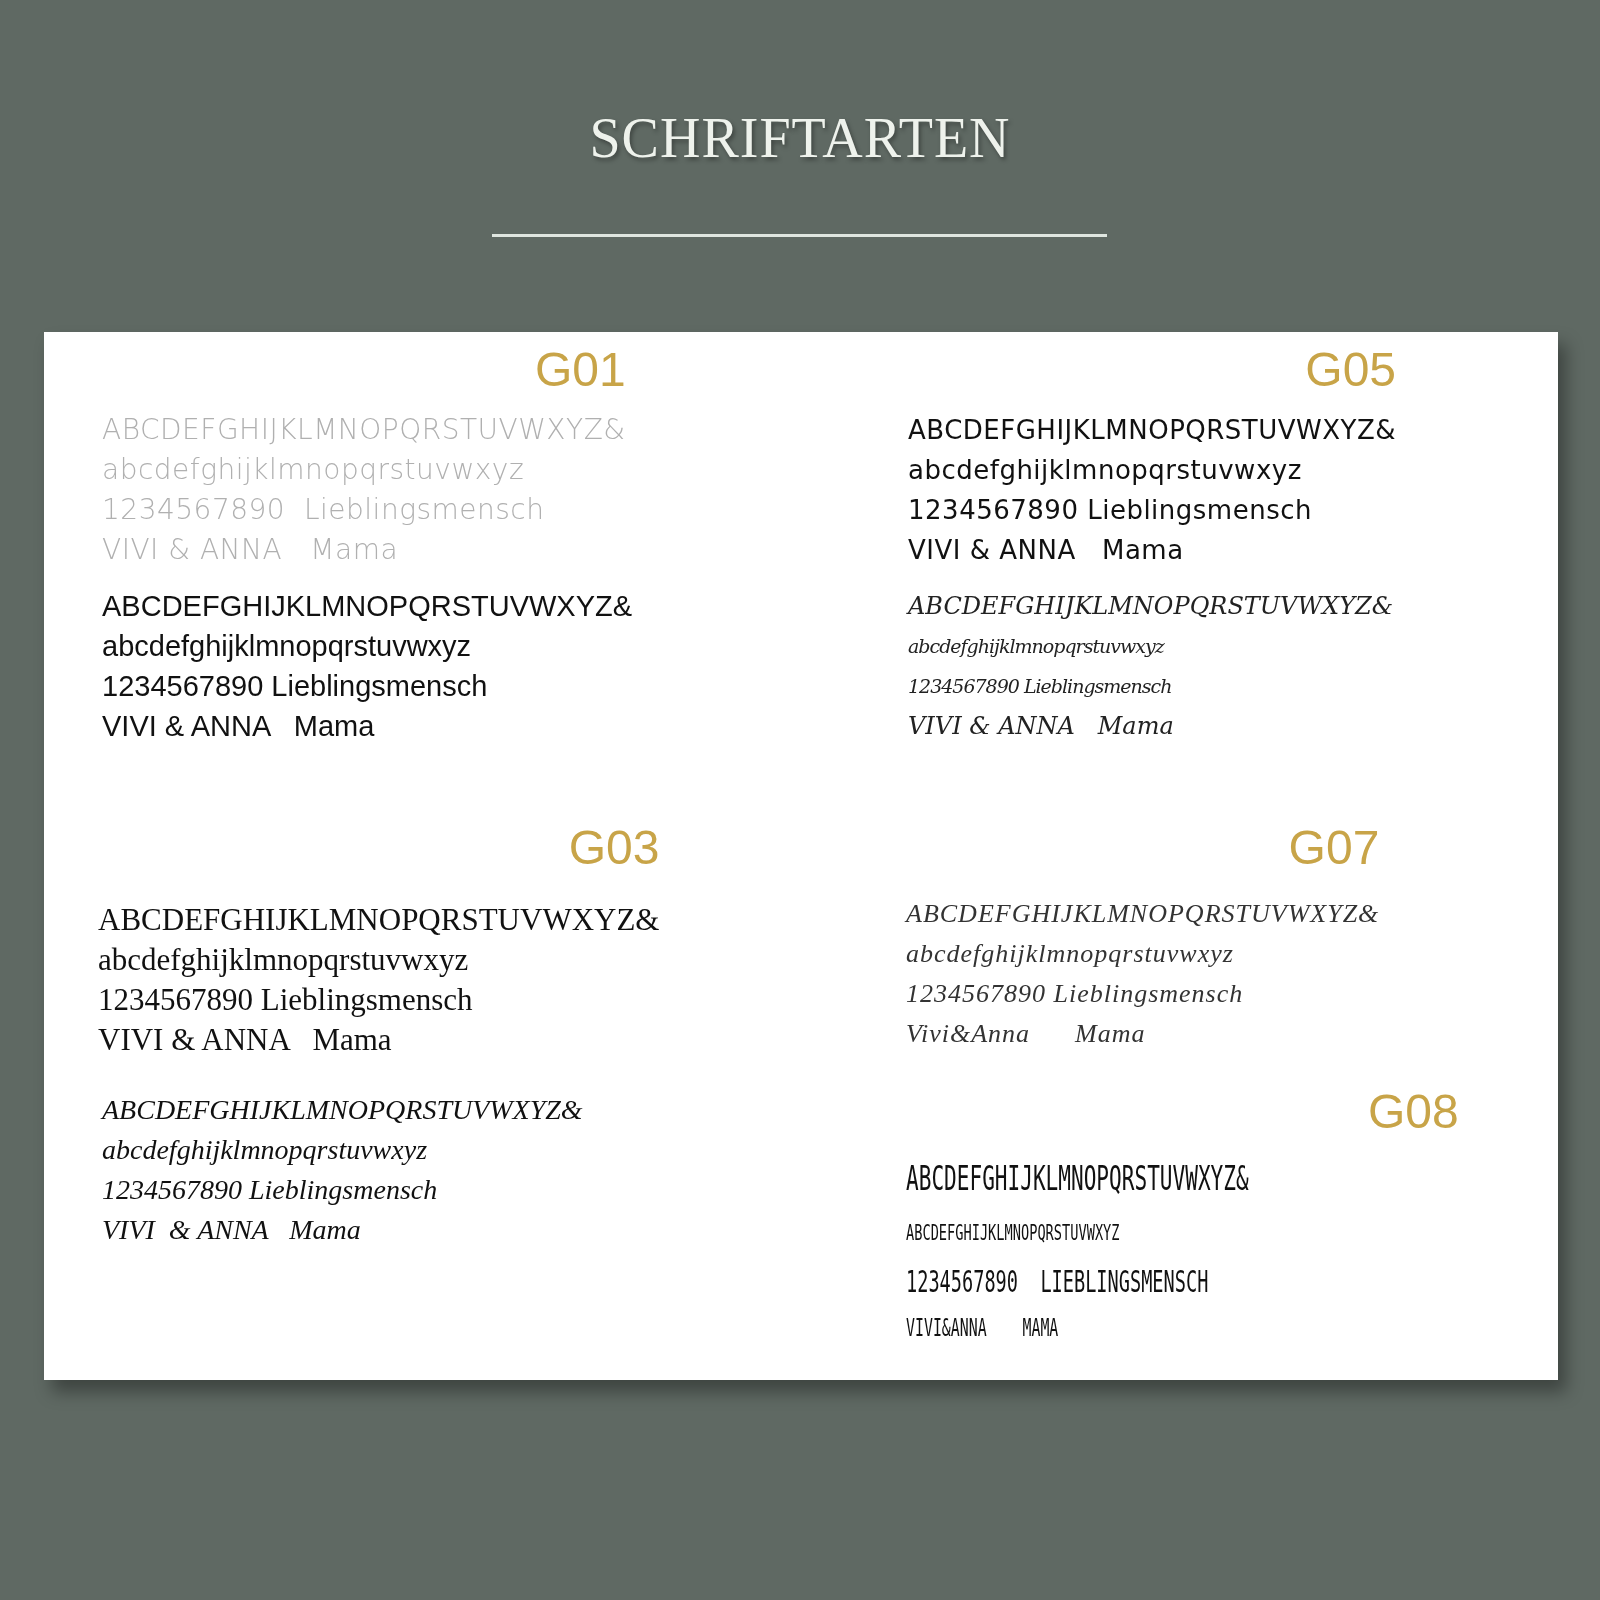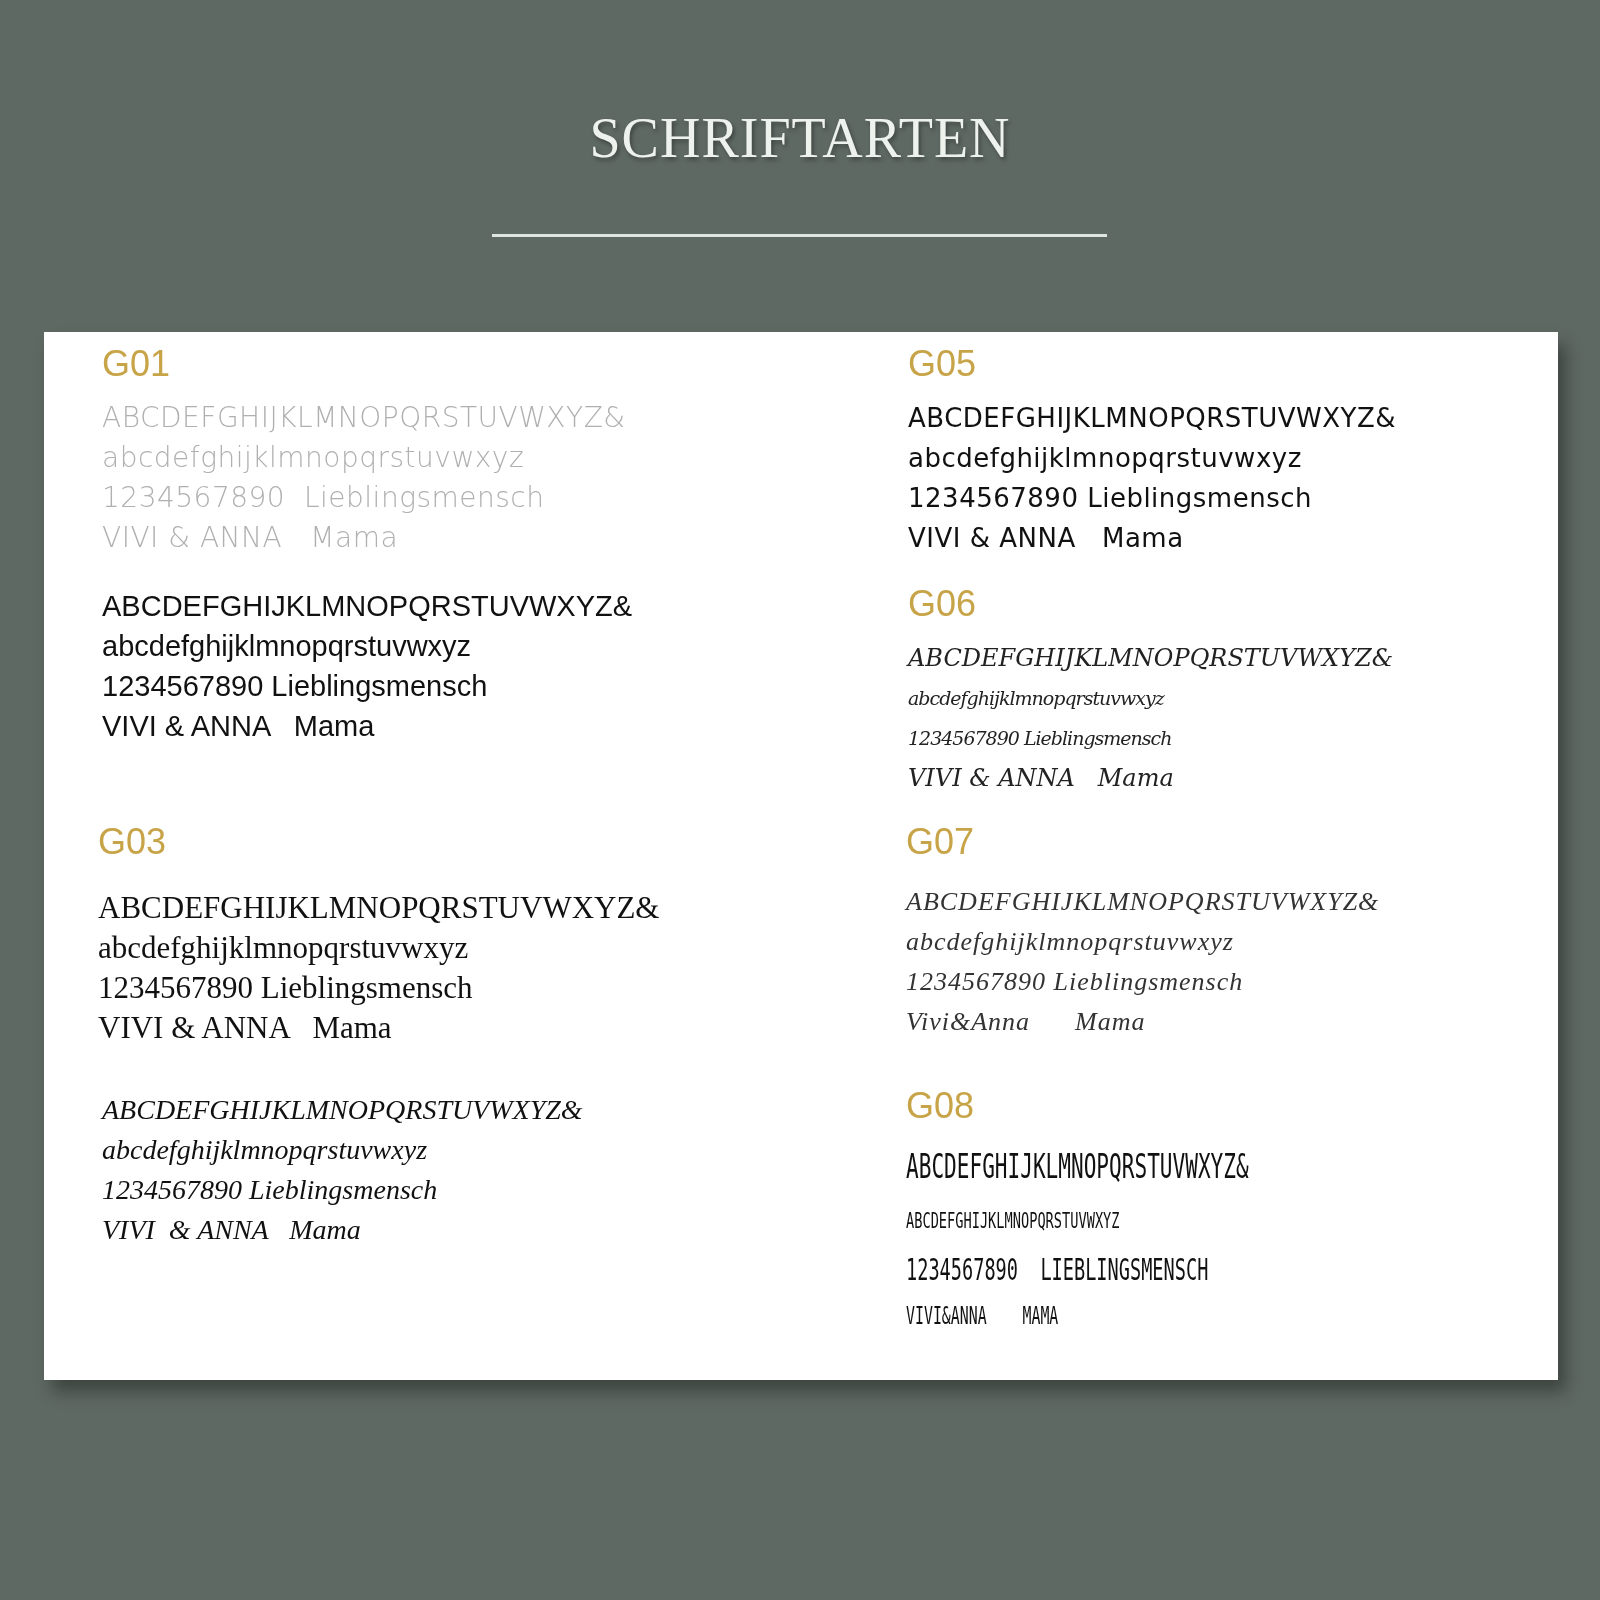--- a/index.html
+++ b/index.html
@@ -24,22 +24,23 @@
     background: #dfe6e0;
   }
   .card {
     position: absolute; left: 44px; top: 332px; width: 1514px; height: 1048px;
     background: #ffffff;
     box-shadow: 8px 12px 16px rgba(0,0,0,0.35);
   }
   .block { position: absolute; }
   .code {
     font-family: "Liberation Sans", sans-serif;
-    font-size: 36px; color: #c8a448; line-height: 1;
+    font-size: 48px; color: #c8a448; line-height: 1;
     margin-bottom: 16px;
+    text-align: right;
   }
   .line { color: #111; white-space: pre; line-height: 40px; }
   
   .g01 .line { font-family: "DejaVu Sans", sans-serif; font-weight: 300; color: #b0b0b0; font-size: 28px; letter-spacing: 0.5px; }
   
   .g02 .line { font-family: "Liberation Sans", sans-serif; font-size: 29px; }
   
   .g03 .line { font-family: "Liberation Serif", serif; font-size: 31px; }
   
   .g04 .line { font-family: "Liberation Serif", serif; font-style: italic; font-size: 28px; }
@@ -94,21 +95,20 @@
 
   <div class="block g05" style="left:864px; top:14px;">
     <div class="code">G05</div>
     <div class="line">ABCDEFGHIJKLMNOPQRSTUVWXYZ&amp;</div>
     <div class="line">abcdefghijklmnopqrstuvwxyz</div>
     <div class="line">1234567890 Lieblingsmensch</div>
     <div class="line">VIVI &amp; ANNA   Mama</div>
   </div>
 
   <div class="block g06" style="left:864px; top:254px;">
-    <div class="code">G06</div>
     <div class="line">ABCDEFGHIJKLMNOPQRSTUVWXYZ&amp;</div>
     <div class="line sm">abcdefghijklmnopqrstuvwxyz</div>
     <div class="line sm">1234567890 Lieblingsmensch</div>
     <div class="line">VIVI &amp; ANNA   Mama</div>
   </div>
 
   <div class="block g07" style="left:862px; top:492px;">
     <div class="code" style="margin-bottom:22px;">G07</div>
     <div class="line">ABCDEFGHIJKLMNOPQRSTUVWXYZ&amp;</div>
     <div class="line">abcdefghijklmnopqrstuvwxyz</div>

